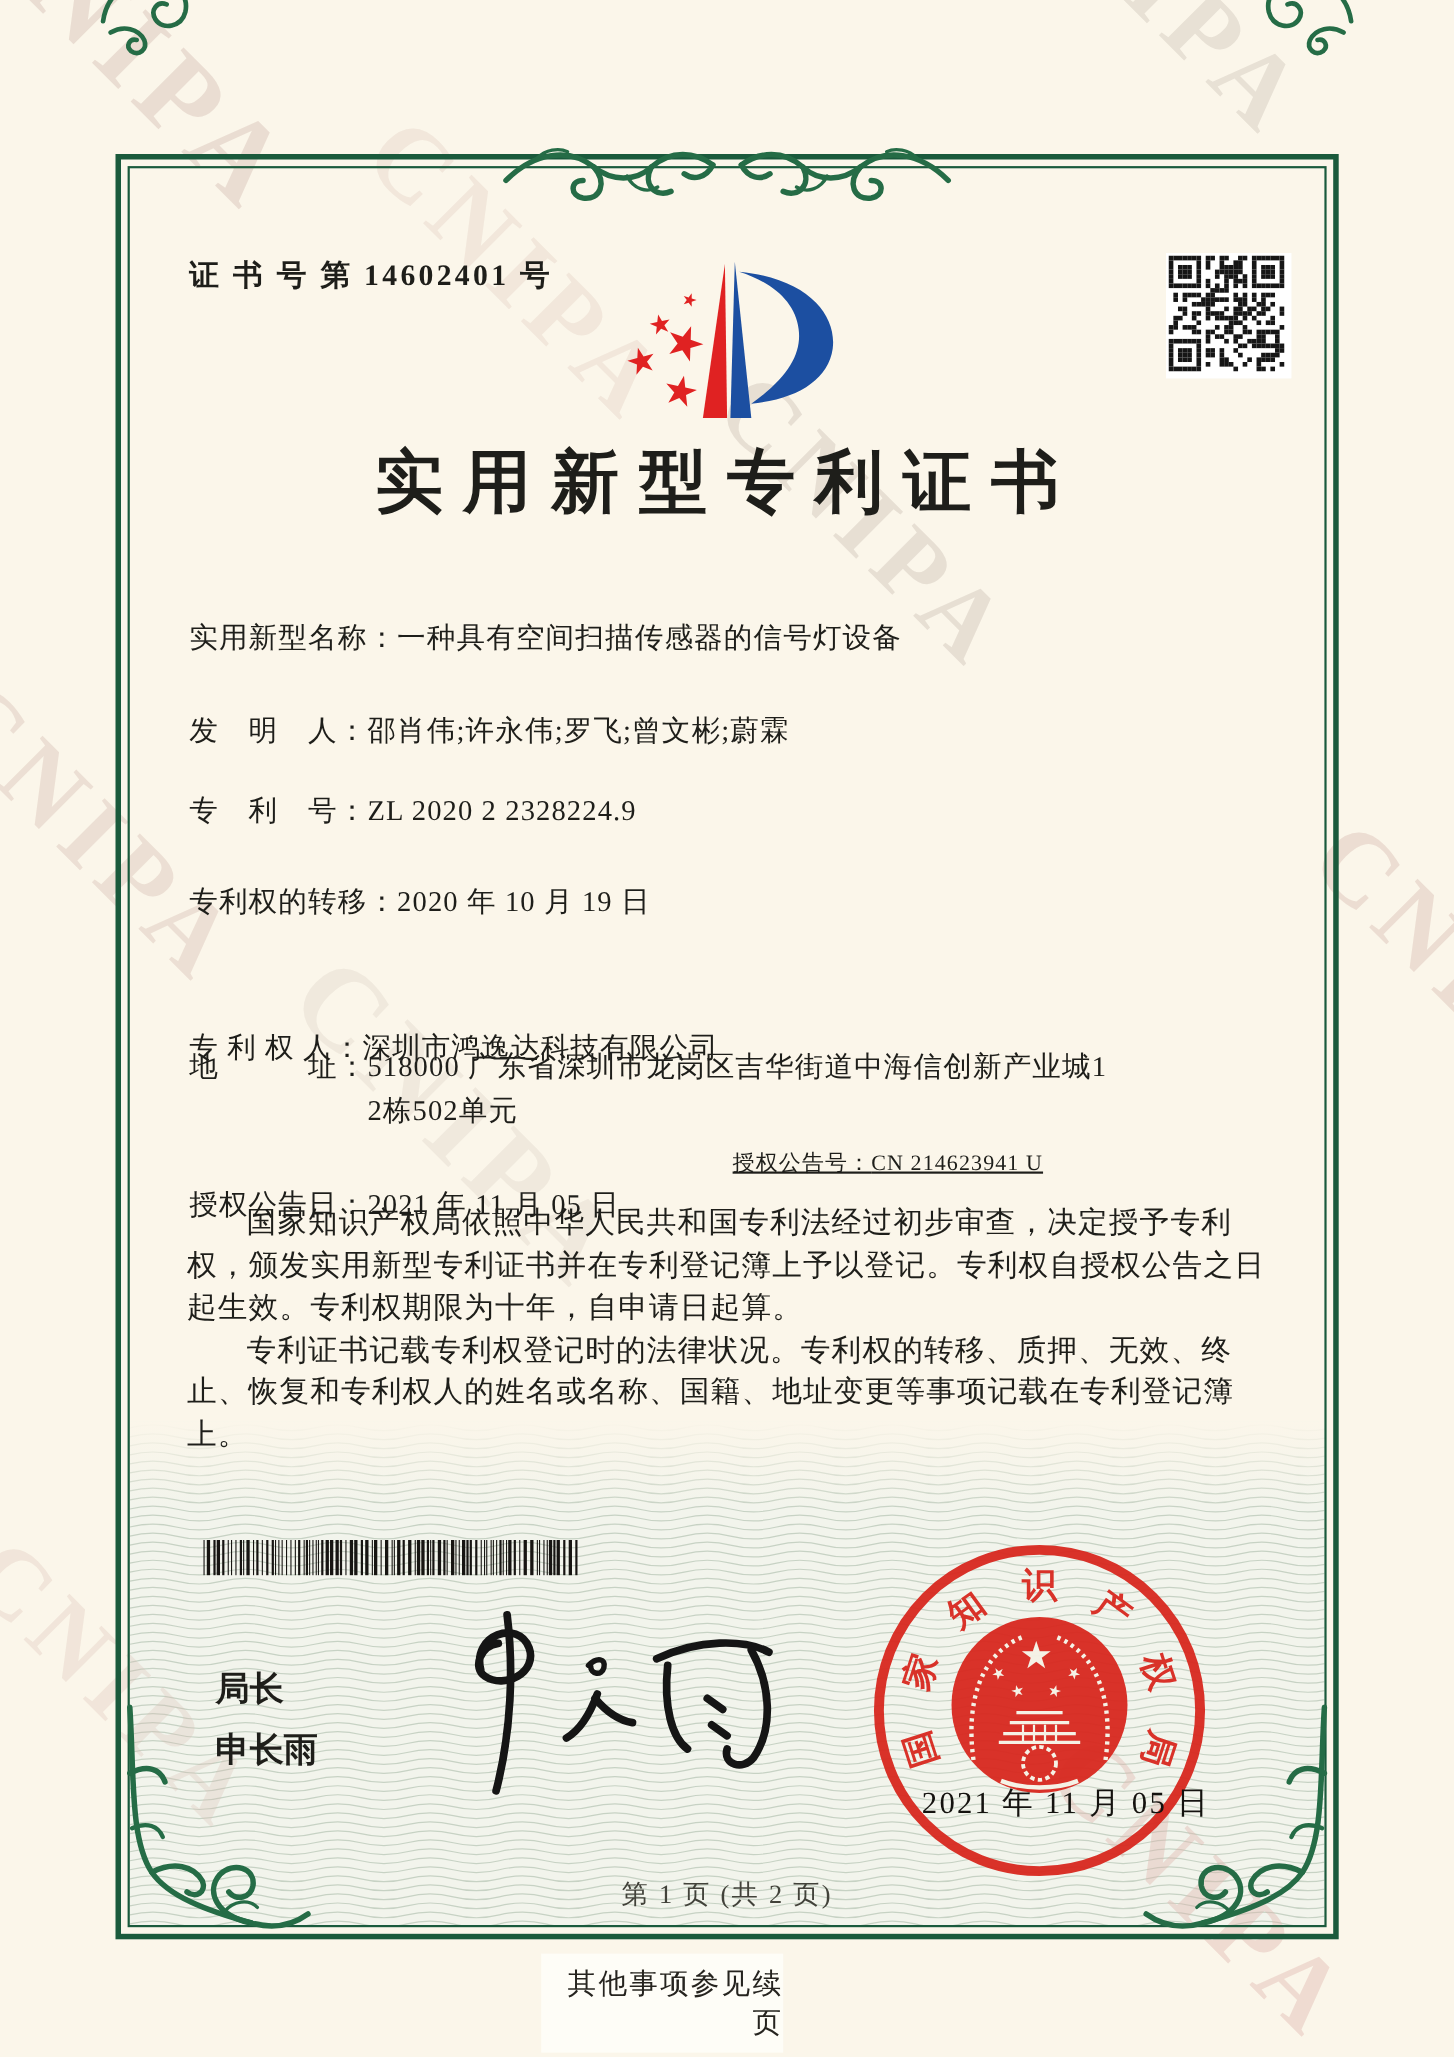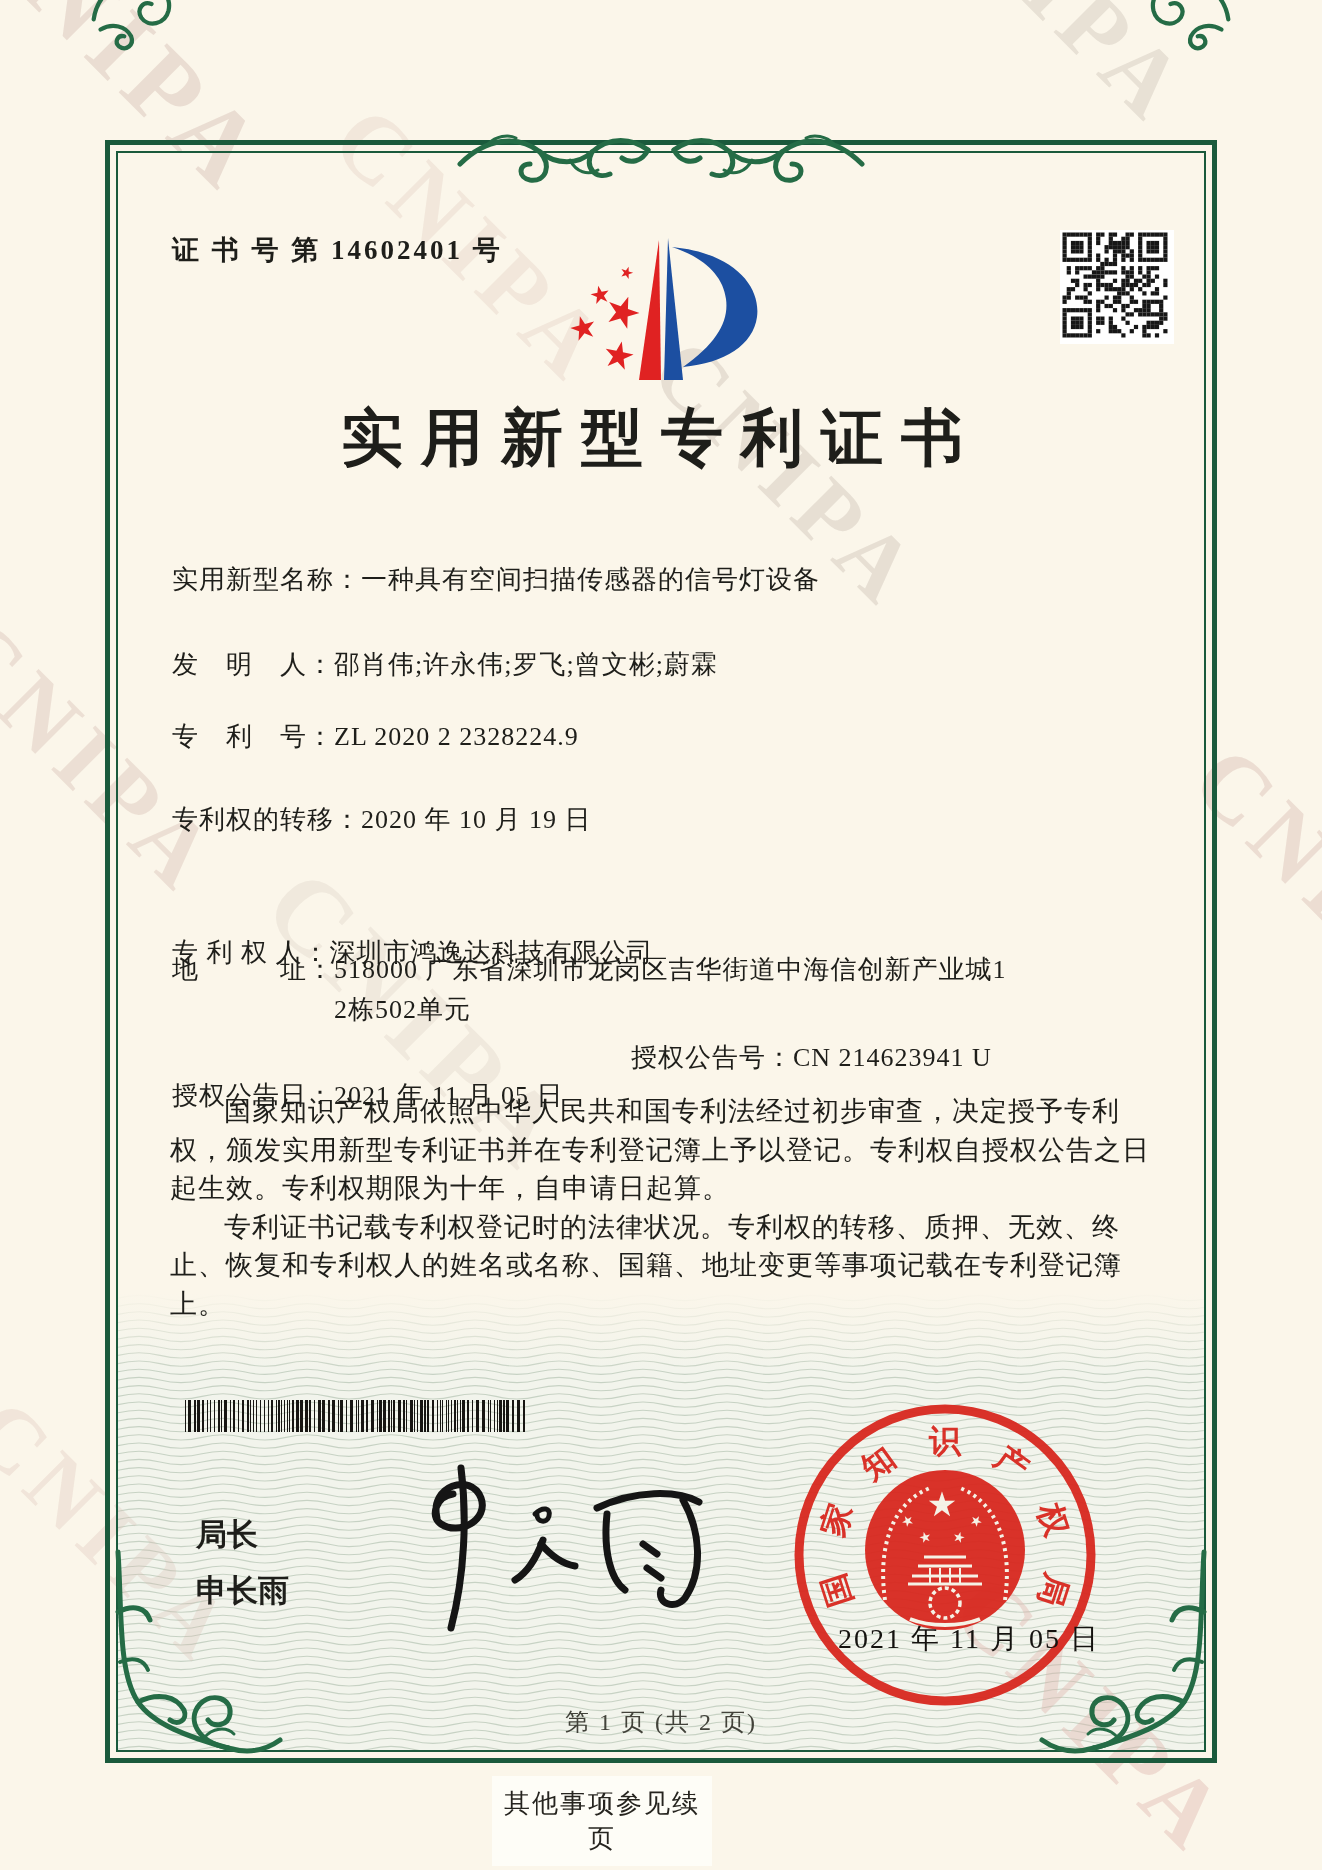--- a/index.html
+++ b/index.html
@@ -23,42 +23,42 @@
   
   .cert-no{position:absolute;left:172px;top:232px;font-size:27px;letter-spacing:3px;z-index:3;font-weight:bold;}
   #logo-svg{position:absolute;left:565px;top:225px;z-index:3;}
   #qr{position:absolute;left:1060px;top:230px;width:114px;height:114px;background:#fff;z-index:3;}
   .title{position:absolute;left:0;top:396px;width:1322px;text-align:center;font-size:62px;
       font-weight:bold;letter-spacing:18px;z-index:3;}
   
   .frow{position:absolute;left:172px;display:flex;font-size:26px;z-index:3;line-height:40px;}
   .flabel{display:inline-block;white-space:pre;letter-spacing:1px;}
   .fvalue{display:inline-block;white-space:pre-line;max-width:720px;letter-spacing:1px;}
-  .grant-right{position:absolute;left:631px;display:flex;font-size:26px;z-index:3;line-height:40px;}
+  .grant-right{position:absolute;left:666px;display:flex;font-size:20px;z-index:3;line-height:40px;text-decoration:underline;}
   
   .bodytext{position:absolute;left:170px;top:1092px;width:986px;font-size:27px;line-height:38.5px;z-index:3;}
   .bodytext p{margin:0;text-indent:2em;letter-spacing:1px;}
   
   #barcode{position:absolute;left:185px;top:1400px;width:346px;height:32px;z-index:3;font-size:0;}
   #barcode div{display:inline-block;height:100%;background:#171512;vertical-align:top;}
   
   .director-title{position:absolute;left:196px;top:1514px;font-size:31px;font-weight:bold;
       font-family:"Liberation Sans","DejaVu Sans",sans-serif;z-index:3;}
   .director-name{position:absolute;left:196px;top:1570px;font-size:31px;font-weight:bold;
       font-family:"Liberation Sans","DejaVu Sans",sans-serif;z-index:3;}
   #sig-svg{position:absolute;left:385px;top:1456px;z-index:4;}
   
   #seal-svg{position:absolute;left:790px;top:1400px;z-index:3;opacity:.95;}
   .seal-date{position:absolute;left:838px;top:1620px;font-size:28px;letter-spacing:2px;
       color:#14120f;z-index:4;white-space:nowrap;}
   
   .page-info{position:absolute;left:0;top:1706px;width:1322px;text-align:center;font-size:24px;
       color:#42423a;letter-spacing:2px;z-index:3;}
   .cont-note{position:absolute;left:492px;top:1776px;width:220px;padding:10px 0;background:#fefdf7;
-      text-align:center;font-size:26px;letter-spacing:2px;z-index:3;color:#26241f;}
+      text-align:right;font-size:26px;letter-spacing:2px;z-index:3;color:#26241f;}
 </style>
 </head>
 <body>
 
 <div class="page">
 
   <div class="waves-bg"></div>
   <svg id="waves-svg" width="1086" height="458">
       <g fill="none" stroke="#c7d2c4" stroke-width="1.1">
         <path d="M0 6.0 q 21 -5.2 42 0 q 21 5.2 42 0 q 21 -5.2 42 0 q 21 5.2 42 0 q 21 -5.2 42 0 q 21 5.2 42 0 q 21 -5.2 42 0 q 21 5.2 42 0 q 21 -5.2 42 0 q 21 5.2 42 0 q 21 -5.2 42 0 q 21 5.2 42 0 q 21 -5.2 42 0 q 21 5.2 42 0 q 21 -5.2 42 0 q 21 5.2 42 0 q 21 -5.2 42 0 q 21 5.2 42 0 q 21 -5.2 42 0 q 21 5.2 42 0 q 21 -5.2 42 0 q 21 5.2 42 0 q 21 -5.2 42 0 q 21 5.2 42 0 q 21 -5.2 42 0 q 21 5.2 42 0"></path>

